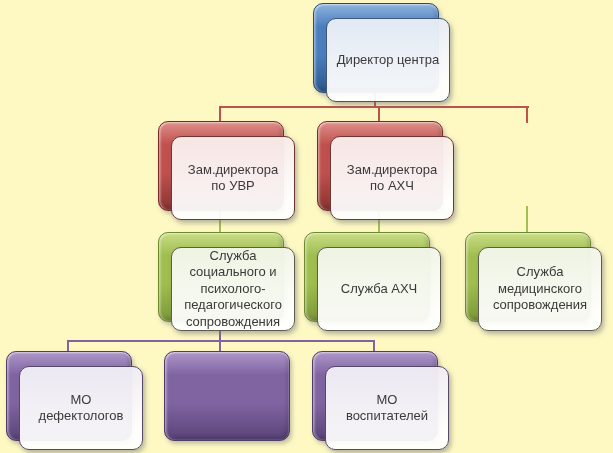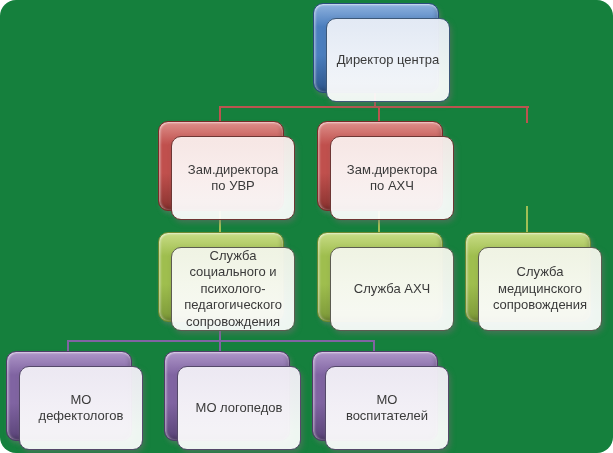--- a/index.html
+++ b/index.html
@@ -1,22 +1,21 @@
 <!DOCTYPE html>
 <html><head>
 <meta charset="utf-8">
 <style>
   html,body{margin:0;padding:0;background:#ffffff;}
   #canvas{
     position:relative;
     width:613px;height:453px;
-    background:#15803d;
+    background:#fef9c3;
     font-family:"Liberation Sans", sans-serif;
     overflow:hidden;
-    border-radius:16px;
   }
   
   .node{position:absolute;width:137px;height:99px;z-index:2;}
   .back{
     position:absolute;left:0;top:0;width:124px;height:88px;
     border-radius:10px;
     border:1px solid var(--b-border);
     background:linear-gradient(180deg,var(--b-light) 0%,var(--b-base) 26%,var(--b-base) 58%,var(--b-dark) 100%);
     box-shadow:inset 0 1px 2px rgba(255,255,255,.55),
                inset 2px 0 2px rgba(255,255,255,.30),
@@ -95,21 +94,21 @@
   <div class="node green" style="left:158px;top:232px">
     <div class="back"></div>
     <div class="front">
       <span class="lbl">Служба
 социального и
 психолого-
 педагогического
 сопровождения</span>
     </div>
   </div>
-  <div class="node green" style="left:317px;top:232px">
+  <div class="node green" style="left:304px;top:232px">
     <div class="back"></div>
     <div class="front">
       <span class="lbl">Служба АХЧ</span>
     </div>
   </div>
   <div class="node green" style="left:465px;top:232px">
     <div class="back"></div>
     <div class="front">
       <span class="lbl">Служба
 медицинского
@@ -119,23 +118,20 @@
 
   <div class="node purple" style="left:6px;top:351px">
     <div class="back"></div>
     <div class="front">
       <span class="lbl">МО
 дефектологов</span>
     </div>
   </div>
   <div class="node purple" style="left:164px;top:351px">
     <div class="back"></div>
-    <div class="front">
-      <span class="lbl">МО логопедов</span>
-    </div>
   </div>
   <div class="node purple" style="left:312px;top:351px">
     <div class="back"></div>
     <div class="front">
       <span class="lbl">МО
 воспитателей</span>
     </div>
   </div>
 
 </div>

